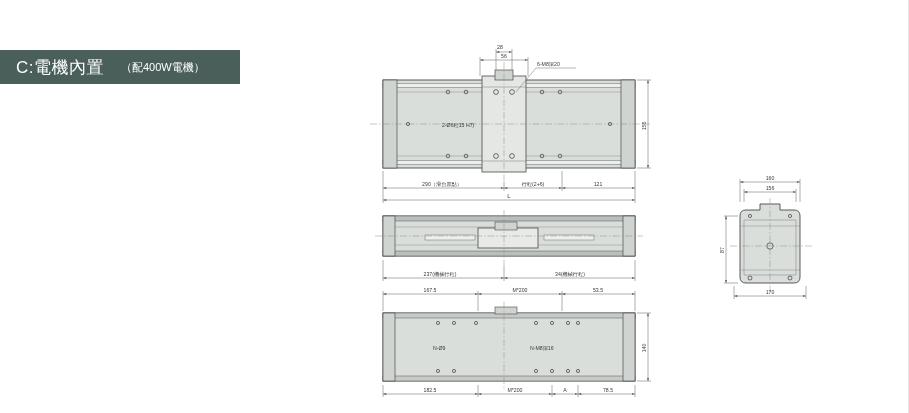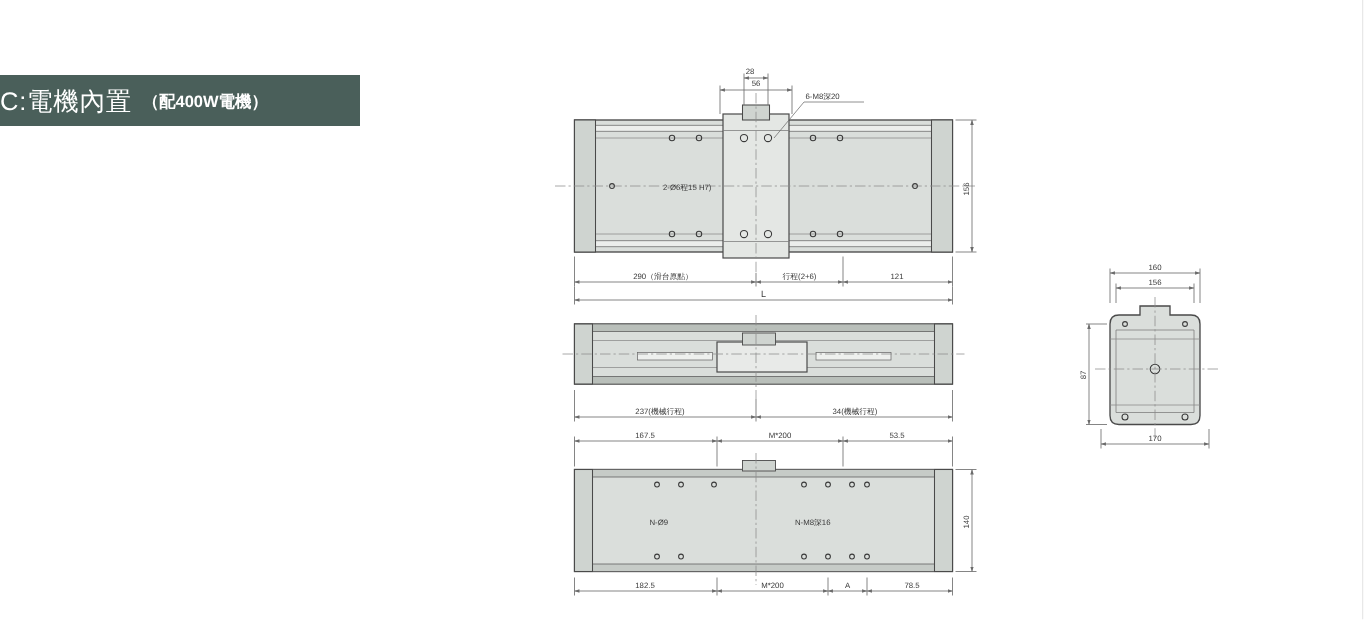--- a/index.html
+++ b/index.html
@@ -26,20 +26,21 @@
   
   .ribbon {
     position: absolute;
     left: 0;
     top: 50px;
     width: 240px;
     height: 34px;
     background: #4a5f5a;
     display: flex;
     align-items: center;
+    padding-left: 16px;
     box-sizing: border-box;
     color: #ffffff;
   }
   .ribbon-arrow {
     position: absolute;
     left: 214px;
     top: 50px;
     width: 0;
     height: 0;
     border-top: 17px solid transparent;
@@ -47,22 +48,21 @@
     border-left: 26px solid #4a5f5a;
   }
   .ribbon-main {
     font-size: 17px;
     letter-spacing: 0.5px;
     white-space: nowrap;
   }
   .ribbon-sub {
     font-size: 11px;
     white-space: nowrap;
-    margin-left: 7px;
-    font-weight: bold;
+    margin-left: 17px;
   }
 
   
   .canvas {
     position: absolute;
     left: 330px;
     top: 30px;
     width: 560px;
     height: 370px;
   }

